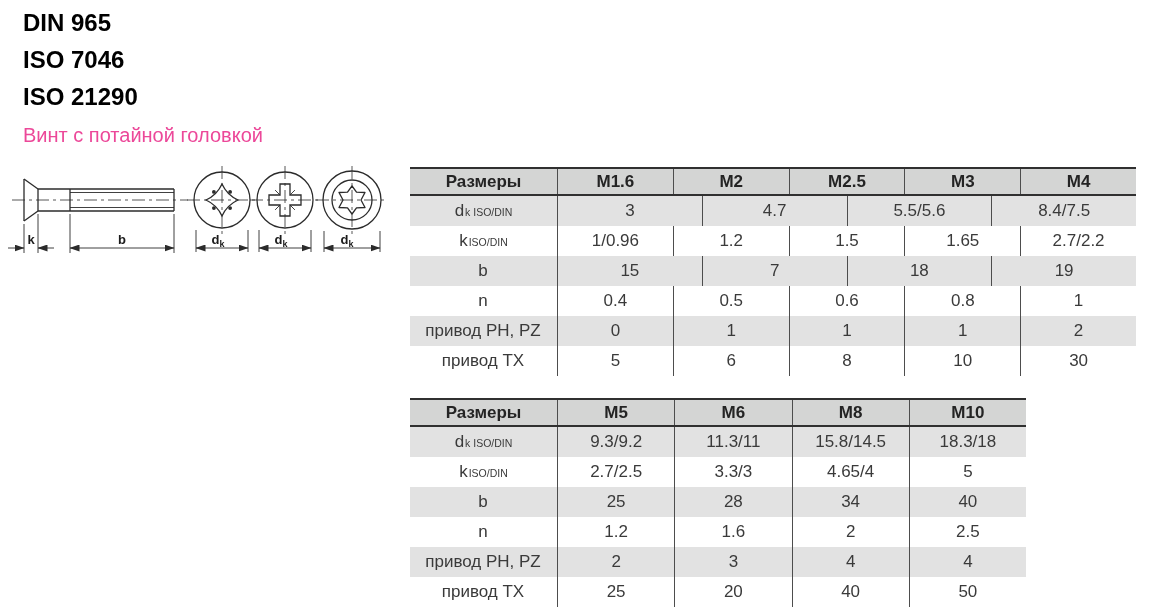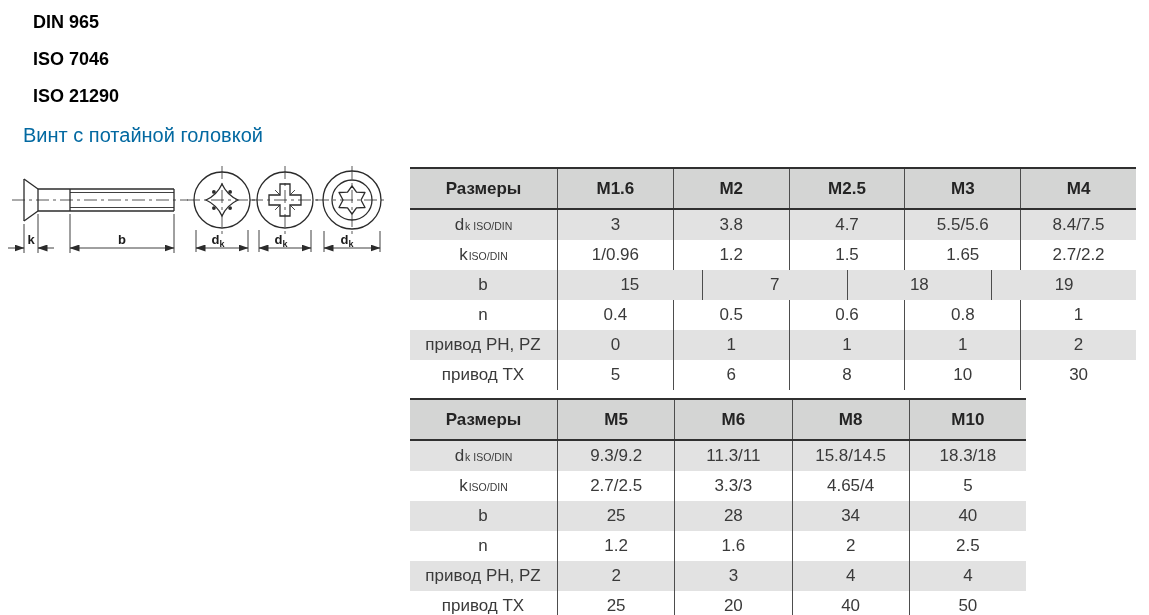--- a/index.html
+++ b/index.html
@@ -1,34 +1,34 @@
 <!DOCTYPE html>
 <html><head>
 <meta charset="utf-8">
 <style>
   * { box-sizing: border-box; margin: 0; padding: 0; }
   html, body { background: #fff; }
   body { font-family: "Liberation Sans", sans-serif; }
   .page { position: relative; width: 1149px; height: 615px; background: #fff; overflow: hidden; }
 
-  .standards { position: absolute; left: 33px; top: 4px; font-size: 18px; font-weight: 700; line-height: 37px; color: #000; }
-  .subtitle  { position: absolute; left: 23px; top: 124px; font-size: 20px; color: #0369a1; }
+  .standards { position: absolute; left: 23px; top: 4px; font-size: 24px; font-weight: 700; line-height: 37px; color: #000; }
+  .subtitle  { position: absolute; left: 23px; top: 124px; font-size: 20px; color: #ec4899; }
 
   .drawing { position: absolute; left: 0; top: 165px; }
   .ln  { stroke: #2b2b2b; stroke-width: 1.3; fill: none; }
   .thn { stroke: #2b2b2b; stroke-width: 0.9; fill: none; }
   .cl  { stroke: #2b2b2b; stroke-width: 0.8; fill: none; stroke-dasharray: 13 4 3 4; }
   .dim-text { font: 700 13px "Liberation Sans", sans-serif; fill: #1b1b1b; }
   .dim-sub  { font: 700 9px  "Liberation Sans", sans-serif; fill: #1b1b1b; }
 
   .tbl { position: absolute; font-size: 17px; color: #3a3a3a; }
   .t1 { left: 410px; top: 167px; width: 726px; }
   .t2 { left: 410px; top: 398px; width: 616px; }
   .tr { display: flex; height: 30px; }
-  .tr.hd { height: 43px; background: #d4d5d4; border-top: 2px solid #303030; border-bottom: 2px solid #303030; font-weight: 700; color: #242424; }
+  .tr.hd { height: 29px; background: #d4d5d4; border-top: 2px solid #303030; border-bottom: 2px solid #303030; font-weight: 700; color: #242424; }
   .tr.g  { background: #e2e2e2; }
   .td { flex: 1 1 0; display: flex; align-items: center; justify-content: center; text-align: center; height: 100%; }
   .td.c0 { flex: 0 0 147px; }
   .td + .td { border-left: 1.5px solid #4d4d4d; }
   sub.sl { font-size: 10.5px; line-height: 0; margin-left: 1px; transform: translateY(1px); }
 </style>
 </head>
 <body>
 
 <div class="page">
@@ -133,21 +133,20 @@
       <div class="td">M2.5</div>
       <div class="td">M3</div>
       <div class="td">M4</div>
     </div>
     <div class="tr g">
       <div class="td c0">
           <span>d</span>
           <sub class="sl">k ISO/DIN</sub>
         </div>
       <div class="td">3</div>
-      <div class="td">3.8</div>
       <div class="td">4.7</div>
       <div class="td">5.5/5.6</div>
       <div class="td">8.4/7.5</div>
     </div>
     <div class="tr">
       <div class="td c0">
           <span>k</span>
           <sub class="sl">ISO/DIN</sub>
         </div>
       <div class="td">1/0.96</div>

